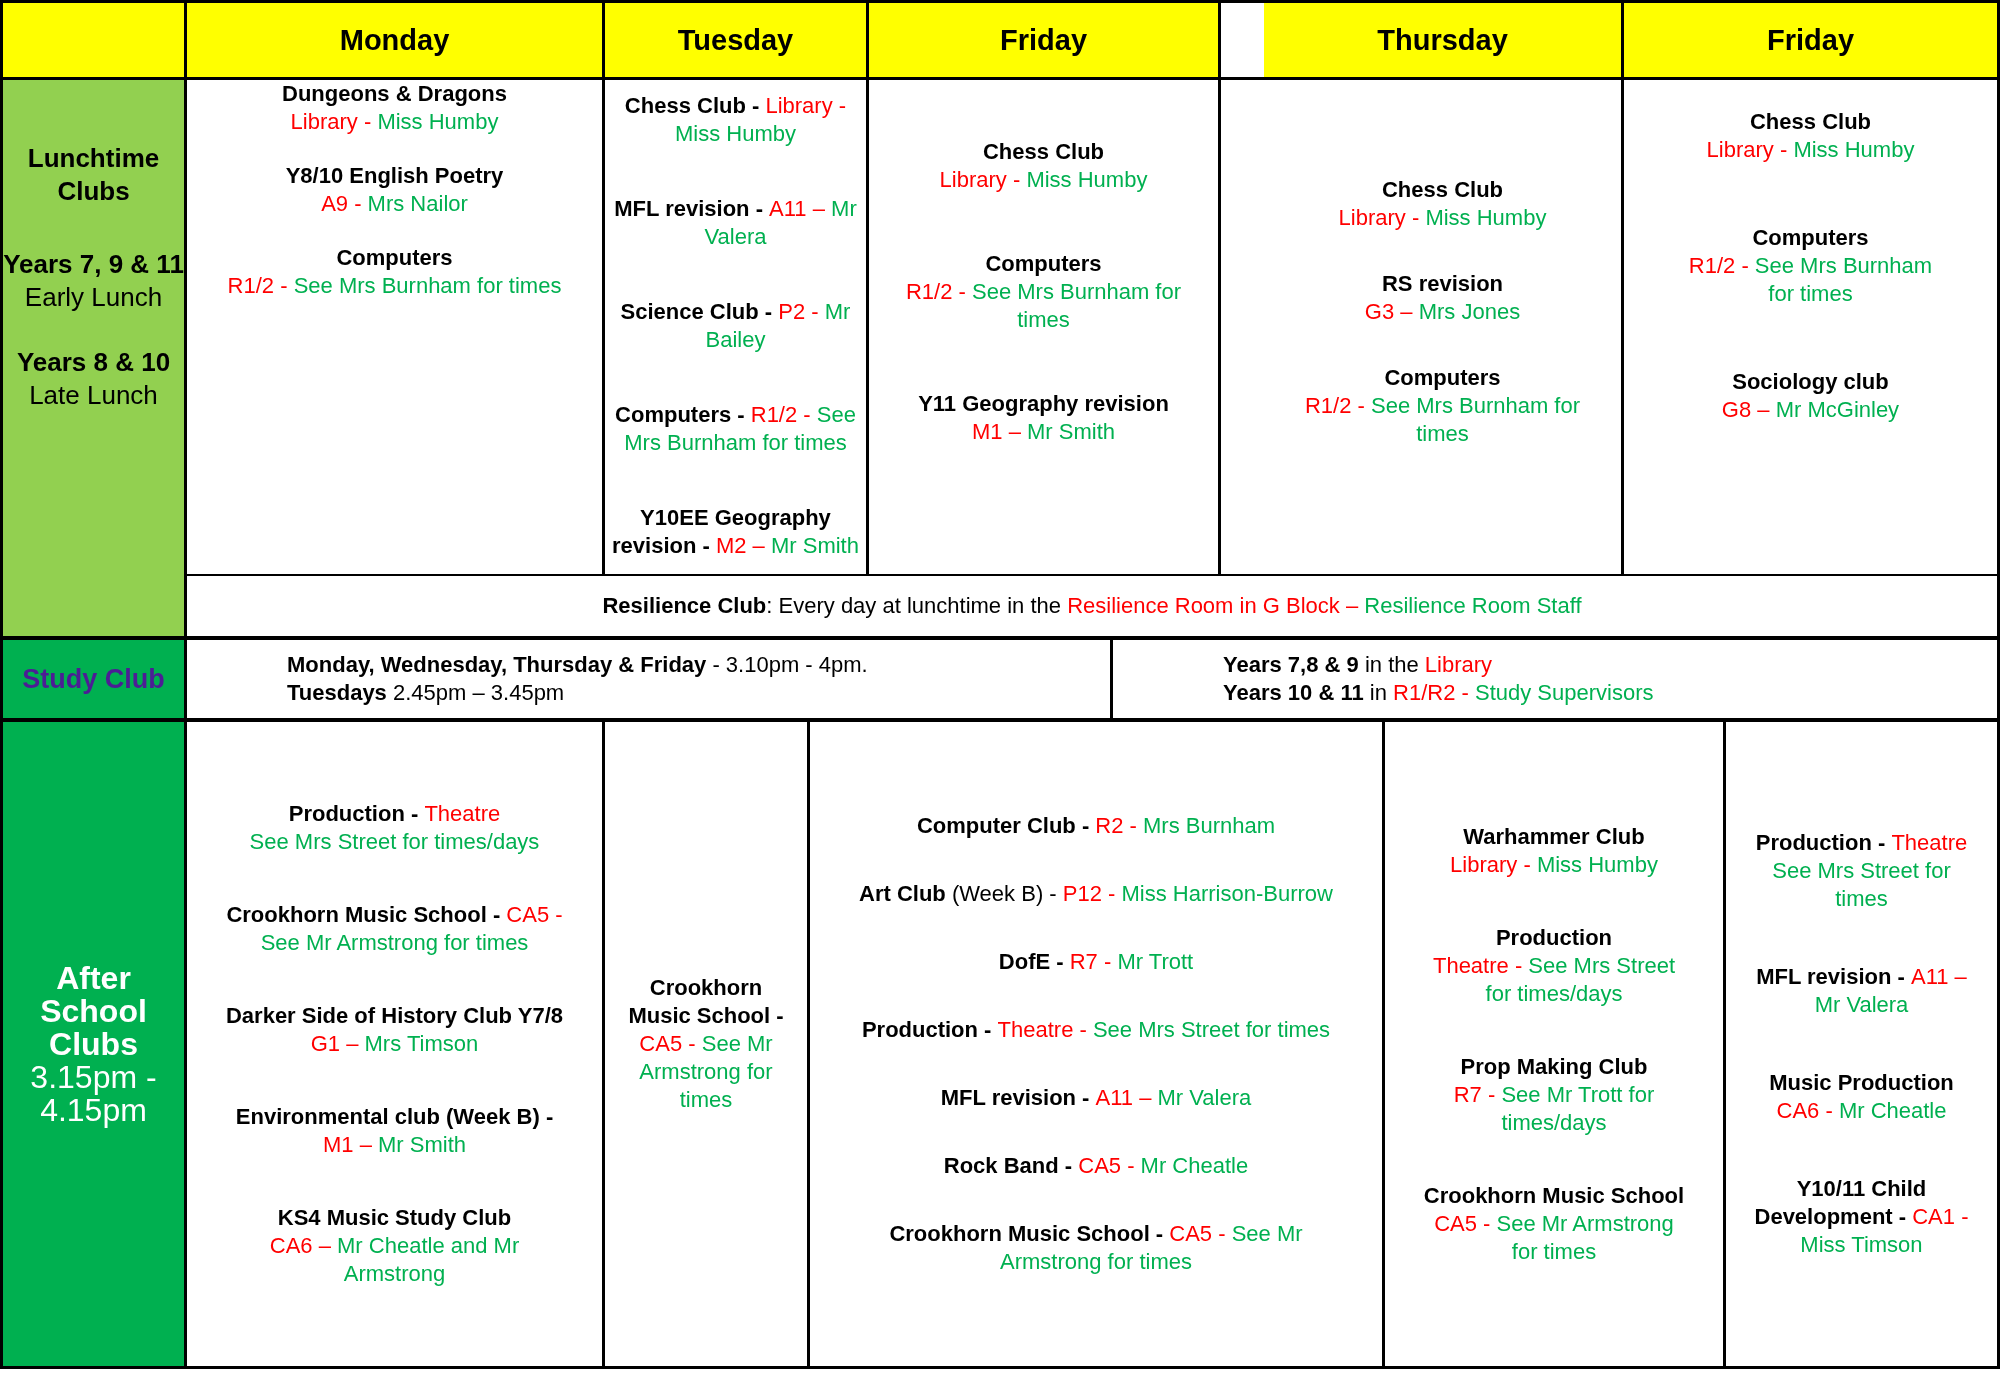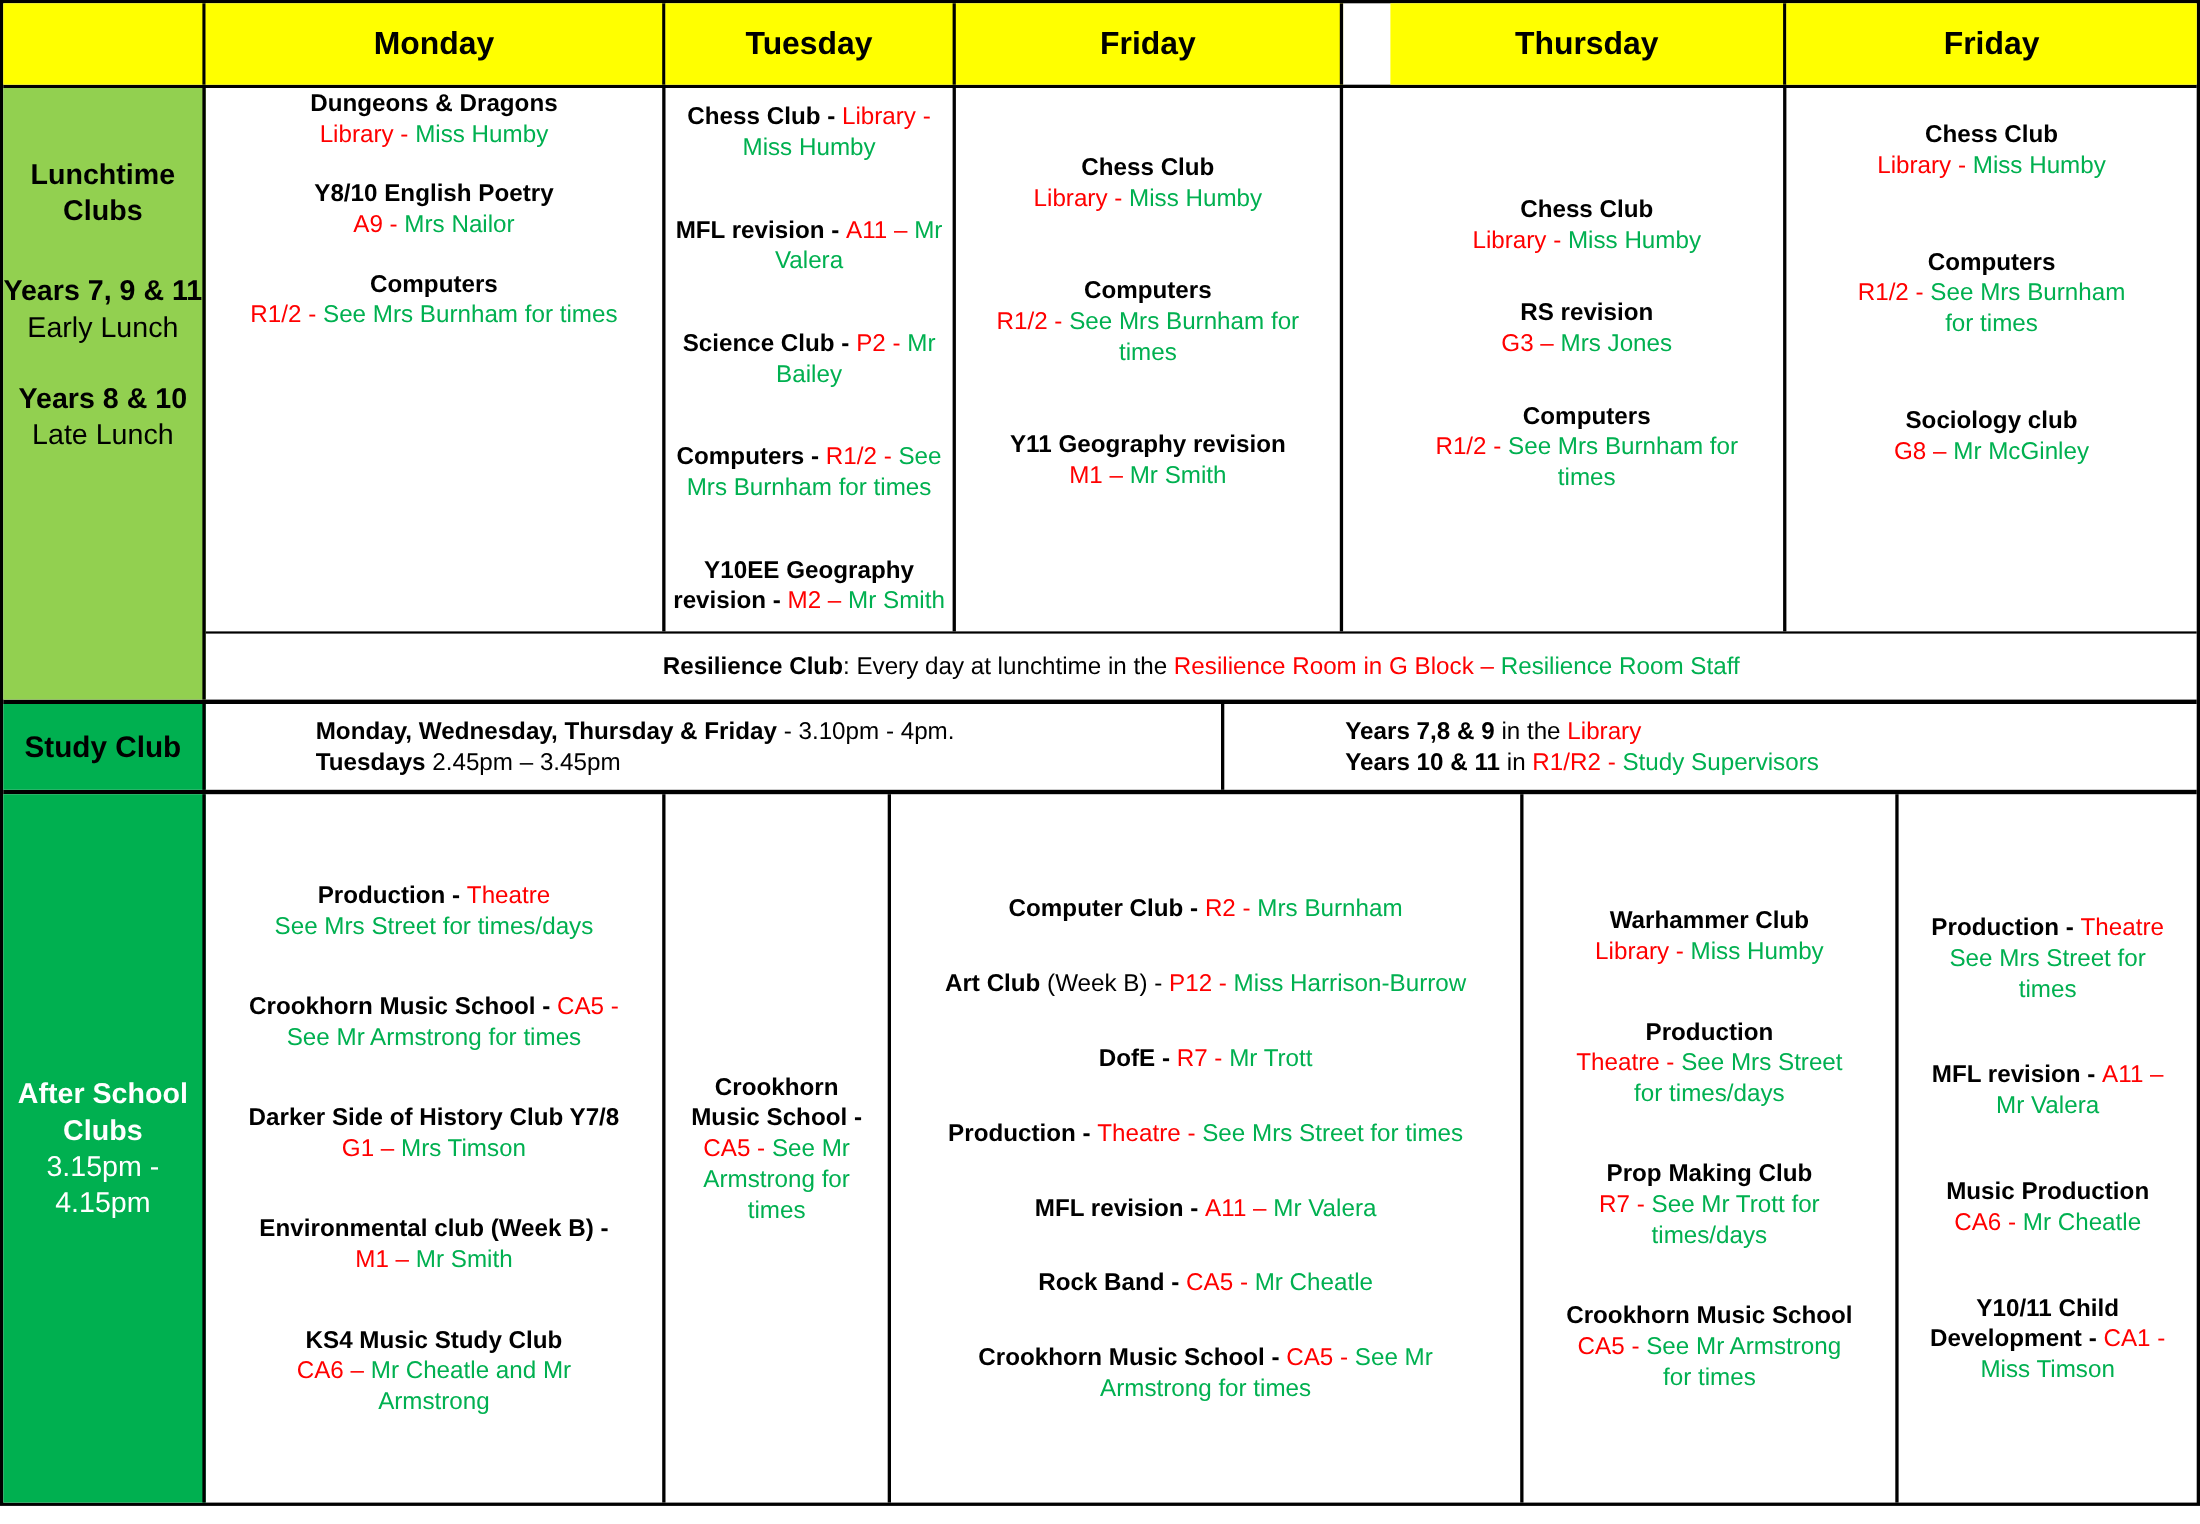--- a/index.html
+++ b/index.html
@@ -48,23 +48,23 @@
     font-size: 29px; font-weight: bold;
   }
 
   
   .sb-lunch-cell { padding-top: 62px; text-align: center;
                    font-size: 26px; line-height: 33px; font-weight: bold; }
   .sb-group1 { margin-top: 40px; }
   .sb-group2 { margin-top: 32px; }
   .sb-timing { font-weight: normal; }
   .sb-study-cell { display: flex; align-items: center; justify-content: center;
-                   color: #000000; font-size: 27px; font-weight: bold; }
+                   color: #4c1d95; font-size: 27px; font-weight: bold; }
   .sb-after-cell { display: flex; flex-direction: column; align-items: center; justify-content: center;
-                   color: #fff; text-align: center; font-size: 26px; line-height: 33px; font-weight: bold; }
+                   color: #fff; text-align: center; font-size: 32px; line-height: 33px; font-weight: bold; }
   .sb-after-time { font-weight: normal; }
 
   
   .lunchcol { flex: 1; min-width: 0; display: flex; flex-direction: column; }
   .lunch-days { height: 496px; border-bottom: 2px solid #000; display: flex; }
   .res-row { flex: 1; display: flex; }
   .res-cell {
     flex: 1; display: flex; align-items: center; justify-content: center;
     font-size: 24px;
   }

